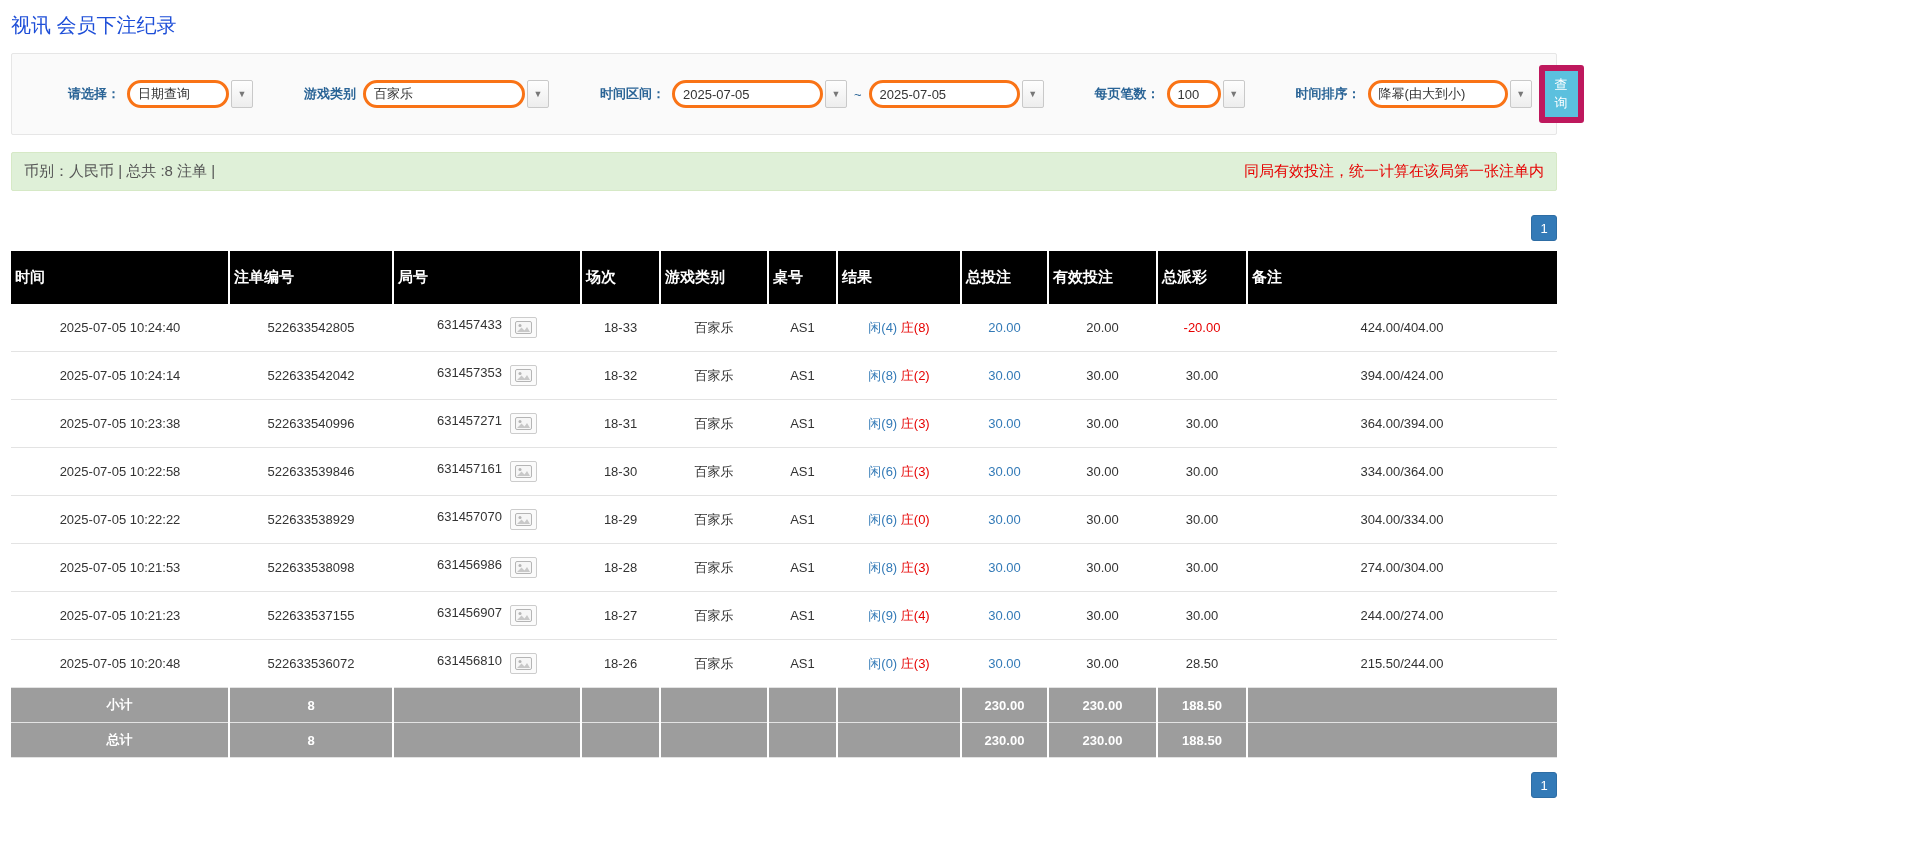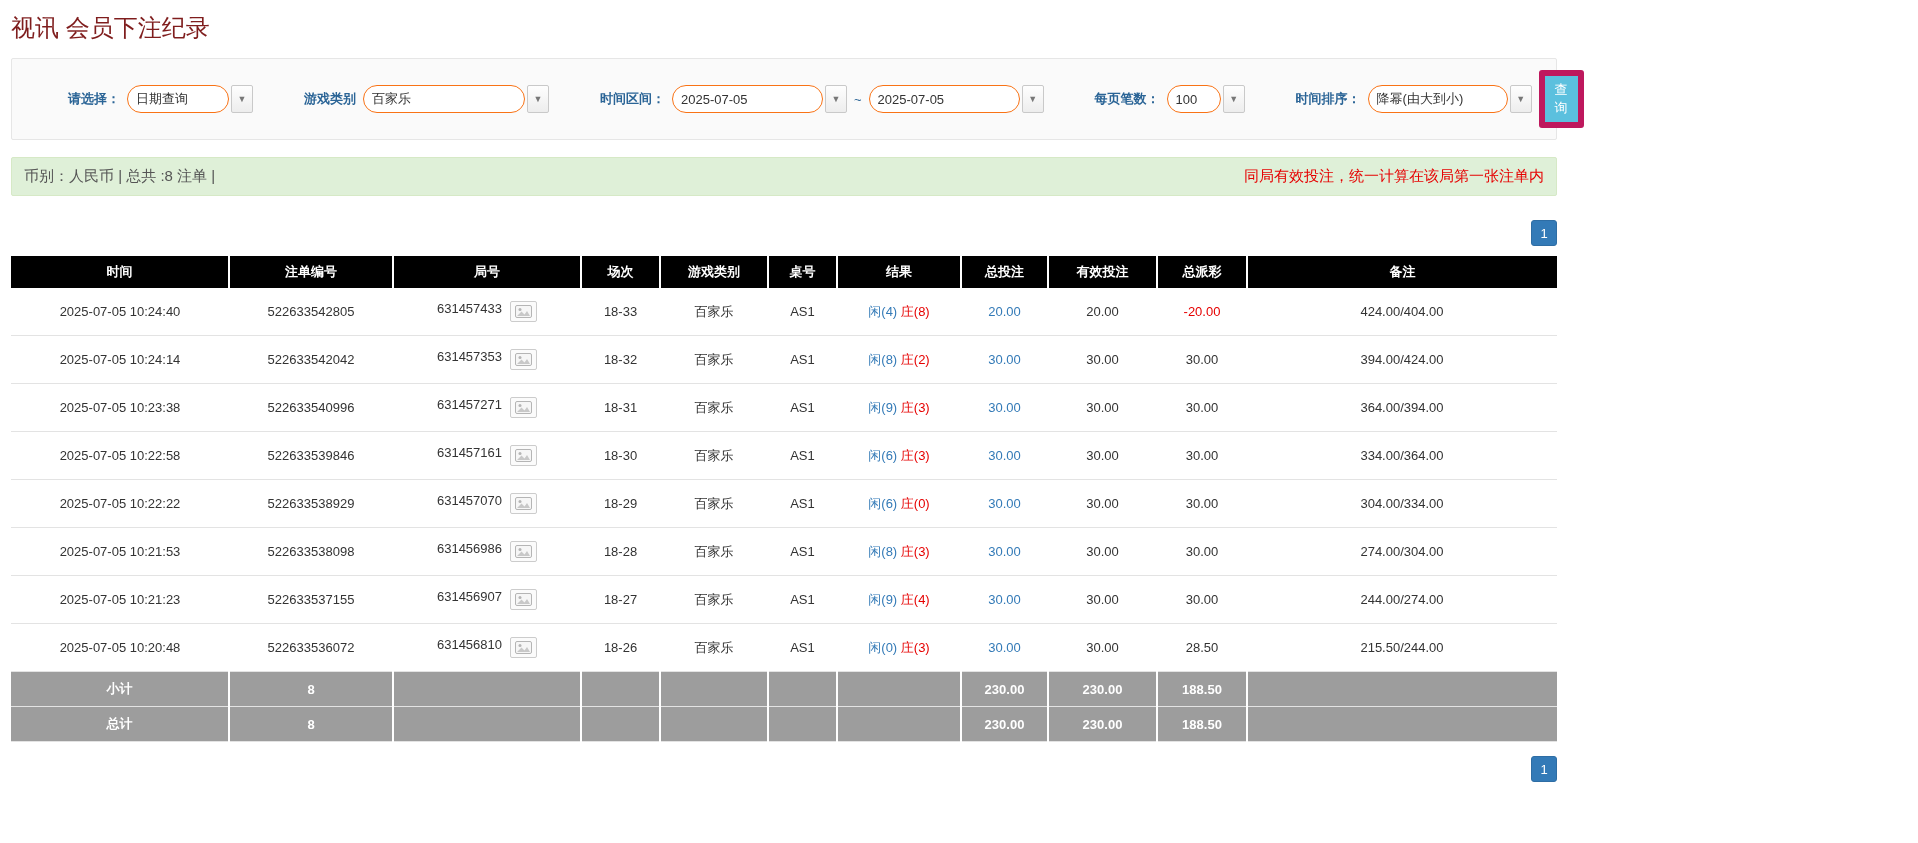--- a/index.html
+++ b/index.html
@@ -3,39 +3,39 @@
 <meta charset="utf-8">
 <style>
   * { box-sizing: border-box; margin: 0; padding: 0; }
   body {
     font-family: "Liberation Sans", "DejaVu Sans", sans-serif;
     background: #fff;
     color: #333;
   }
   .container { width: 1546px; margin: 12px 0 0 11px; }
 
-  .page-title { font-size: 24px; font-weight: normal; color: #7f1d1d; margin-bottom: 14px; }
+  .page-title { font-size: 20px; font-weight: normal; color: #1d4ed8; margin-bottom: 14px; }
 
   
   .filter-bar {
     background: #fafafa;
     border: 1px solid #e6e6e6;
     border-radius: 2px;
     padding: 11px 12px;
     display: flex;
     align-items: center;
     gap: 7px;
     margin-bottom: 17px;
   }
   .flabel { color: #2a6496; font-weight: bold; font-size: 13px; white-space: nowrap; margin-left: 44px; }
   .tilde { color: #2a6496; font-size: 13px; }
   .combo { display: inline-flex; align-items: stretch; height: 28px; }
   .combo-text {
     background: #fff;
-    border: 1px solid #f97316;
+    border: 3px solid #f97316;
     border-radius: 14px;
     padding: 0 8px;
     display: flex;
     align-items: center;
     font-size: 13px;
     color: #333;
   }
   .combo-arrow {
     width: 22px;
     margin-left: 2px;
@@ -76,22 +76,22 @@
   .page-btn {
     min-width: 26px; height: 26px;
     background: #337ab7; border: 1px solid #2e6da4; color: #fff;
     display: flex; align-items: center; justify-content: center;
     font-size: 13px; border-radius: 3px; cursor: pointer; text-decoration: none;
   }
 
   
   table.data-table { border-collapse: collapse; table-layout: fixed; width: 100%; }
   thead th {
-    background: #000; color: #fff; font-weight: bold; font-size: 13px;
-    padding: 7px 4px; border-left: 2px solid #fff; text-align: center;
+    background: #000; color: #fff; font-weight: bold; font-size: 15px;
+    padding: 17px 4px; border-left: 2px solid #fff; text-align: left;
   }
   thead th:first-child { border-left: none; }
   tbody td {
     border-bottom: 1px solid #e3e3e3;
     text-align: center;
     padding: 13px 6px;
     font-size: 13px;
     color: #333;
     overflow: hidden; white-space: nowrap;
   }

